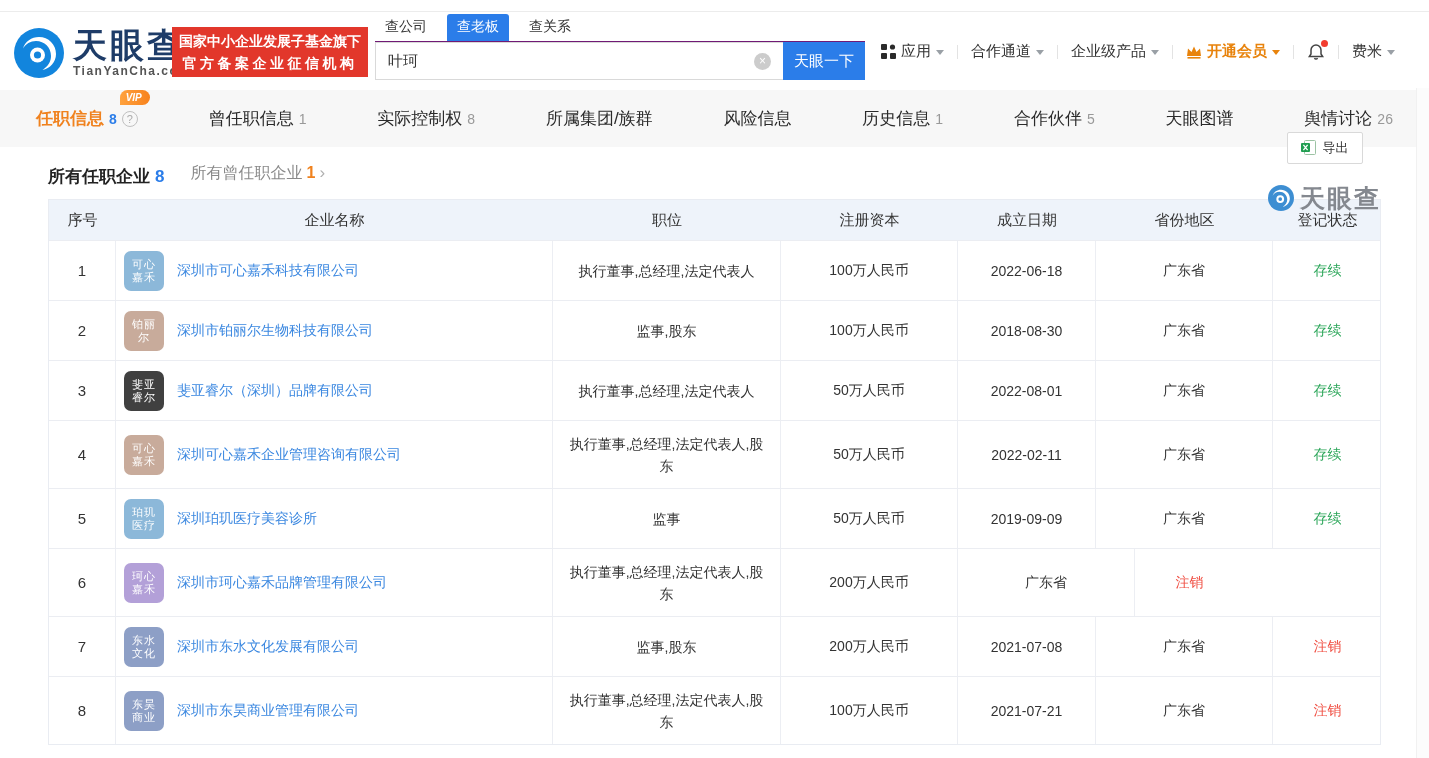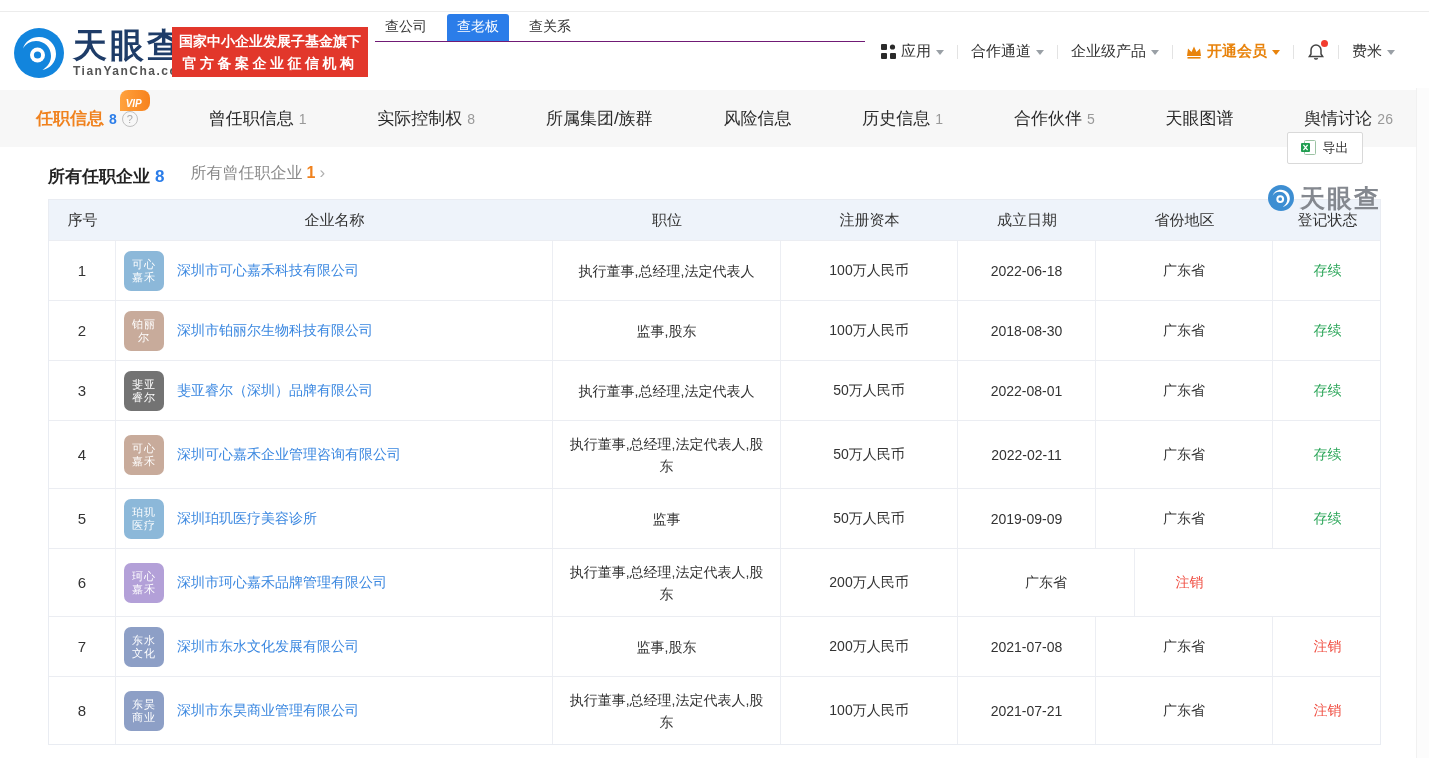--- a/index.html
+++ b/index.html
@@ -50,21 +50,21 @@
   
   .main-tabs { height:57px; background:#f7f7f7; display:flex; align-items:center;
     justify-content:space-between; padding:0 32px; font-size:17px; color:#2a2a2a; }
   .main-tab { display:flex; align-items:center; gap:5px; position:relative; cursor:pointer; padding:0 4px; white-space:nowrap; }
   .main-tab .count { font-size:14px; color:#999; }
   .main-tab.active { color:#f0821e; font-weight:bold; }
   .main-tab.active .count { color:#2b7de9; font-weight:bold; }
   .help-icon { width:16px; height:16px; border:1px solid #c0c0c0; border-radius:50%; color:#aaa;
     font-size:11px; line-height:14px; text-align:center; font-weight:normal; }
   .vip-badge { position:absolute; top:-17px; right:-8px; background:linear-gradient(90deg,#ffa23e,#f7821d);
-    color:#fff; font-size:10px; font-style:italic; font-weight:bold; padding:8px 8px 2px 6px;
+    color:#fff; font-size:10px; font-style:italic; font-weight:bold; padding:2px 8px 2px 6px;
     border-radius:8px 8px 8px 0; }
 
   
   .content { padding:0 48px; background:#fff; }
   .section-row { height:52px; display:flex; align-items:center; }
   .section-title { font-size:17px; font-weight:bold; color:#222; cursor:pointer;margin-top:7px; }
   .section-title .cnt { color:#2b7de9; margin-left:5px; }
   .section-secondary { margin-left:26px; font-size:16px; color:#8a8a8a; cursor:pointer; display:flex; align-items:center; gap:4px; }
   .section-secondary .cnt { color:#f0821e; font-weight:bold; }
   .section-secondary .chev { color:#b0b0b0; font-size:17px; }
@@ -128,20 +128,27 @@
     <span class="l1">国家中小企业发展子基金旗下</span>
     <span class="l2">官方备案企业征信机构</span>
   </div>
 
   <div class="search">
     <div class="search-tabs">
       <span class="search-tab">查公司</span>
       <span class="search-tab active">查老板</span>
       <span class="search-tab">查关系</span>
     </div>
+    <div class="search-row">
+      <div class="search-input-wrap">
+        <input class="search-input" type="text" value="叶珂" style="">
+        <span class="clear-icon">×</span>
+      </div>
+      <button class="search-btn">天眼一下</button>
+    </div>
   </div>
 
   <div class="top-right">
     <span class="nav-item">
       <svg width="15" height="15" viewBox="0 0 15 15">
         <rect x="0" y="0" width="6" height="6" rx="1" fill="#2b2b2b"></rect>
         <circle cx="11.5" cy="3" r="2.6" fill="#2b2b2b"></circle>
         <rect x="0" y="9" width="6" height="6" rx="1" fill="#2b2b2b"></rect>
         <rect x="9" y="9" width="6" height="6" rx="1" fill="#2b2b2b"></rect>
       </svg>
@@ -292,21 +299,21 @@
       <span class="cell c3 pos">监事,股东</span>
       <span class="cell c4">100万人民币</span>
       <span class="cell c5">2018-08-30</span>
       <span class="cell c6">广东省</span>
       <span class="cell c7" style="color: rgb(42, 165, 88);">存续</span>
     </div>
 
     <div class="row">
       <span class="cell c1 seq">3</span>
       <span class="cell c2 company-cell">
-        <span class="company-icon" style="background-color: #737373; text-align: right;">
+        <span class="company-icon" style="background-color: #404040; text-align: right;">
           <span>斐亚</span>
           <span>睿尔</span>
         </span>
         <a class="company-link">斐亚睿尔（深圳）品牌有限公司</a>
       </span>
       <span class="cell c3 pos">执行董事,总经理,法定代表人</span>
       <span class="cell c4">50万人民币</span>
       <span class="cell c5">2022-08-01</span>
       <span class="cell c6">广东省</span>
       <span class="cell c7" style="color: rgb(42, 165, 88);">存续</span>

